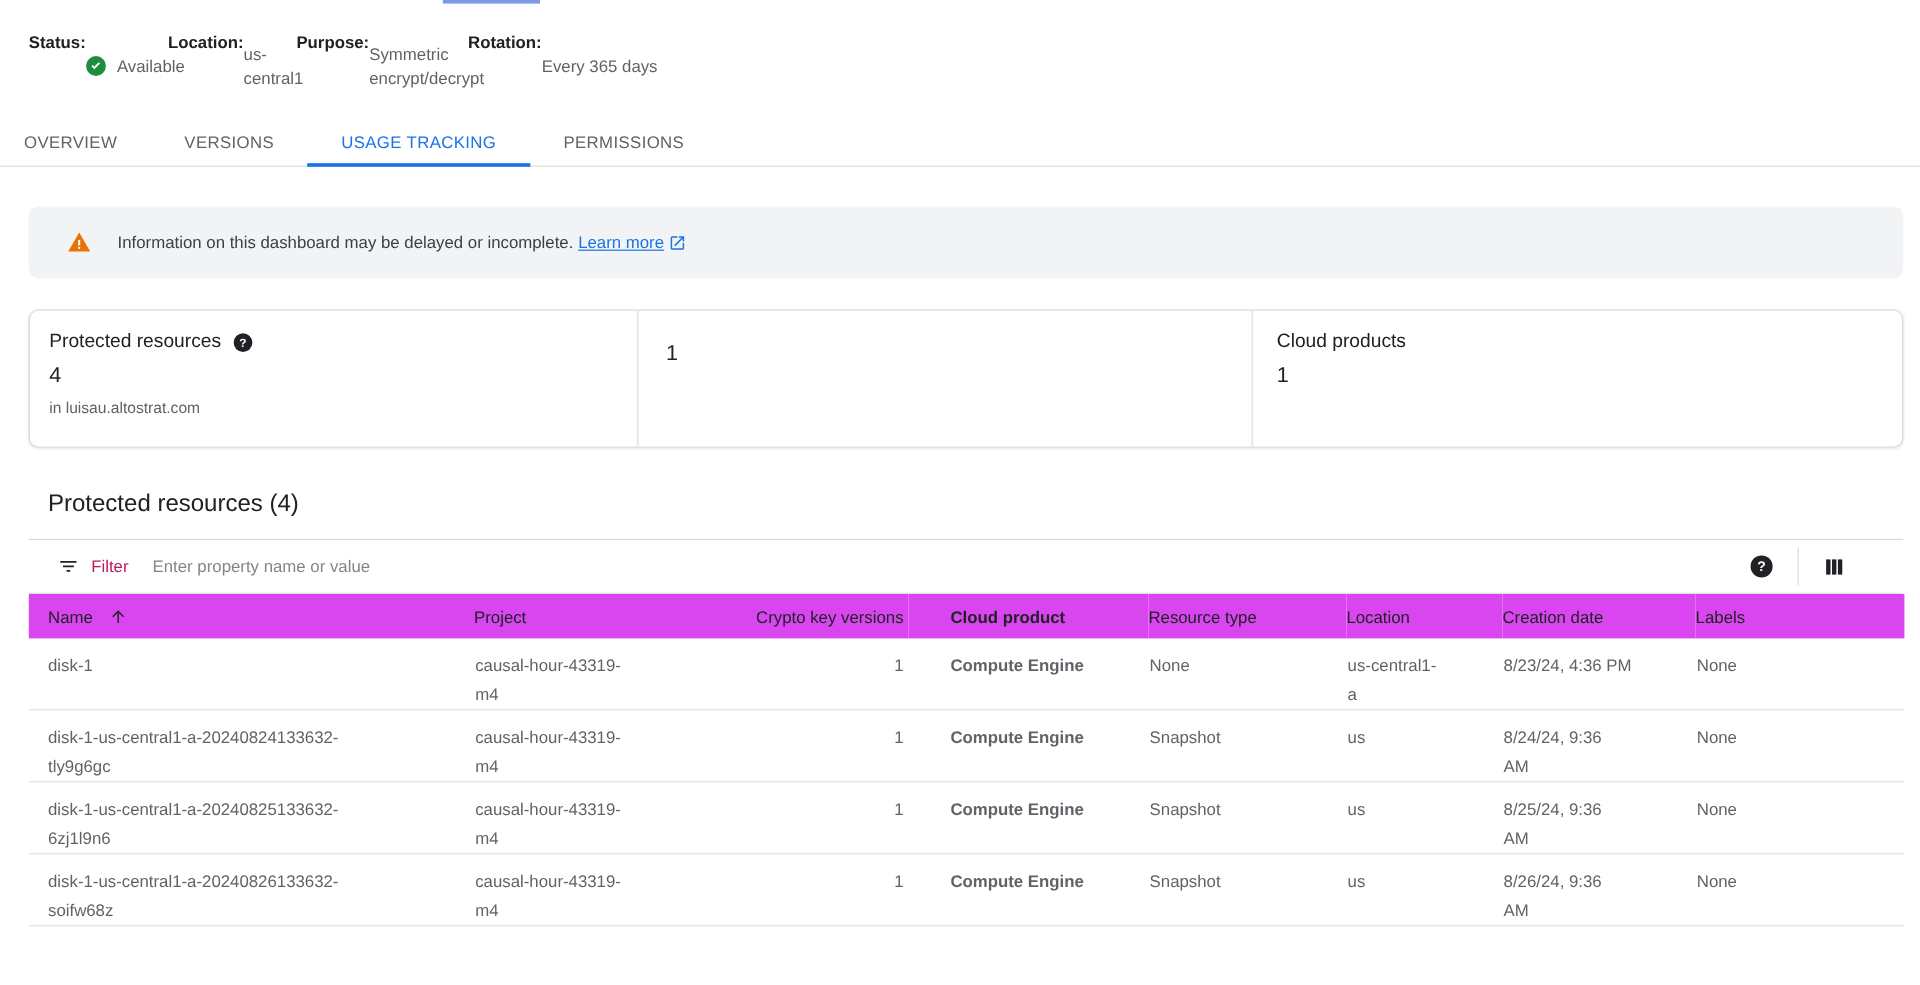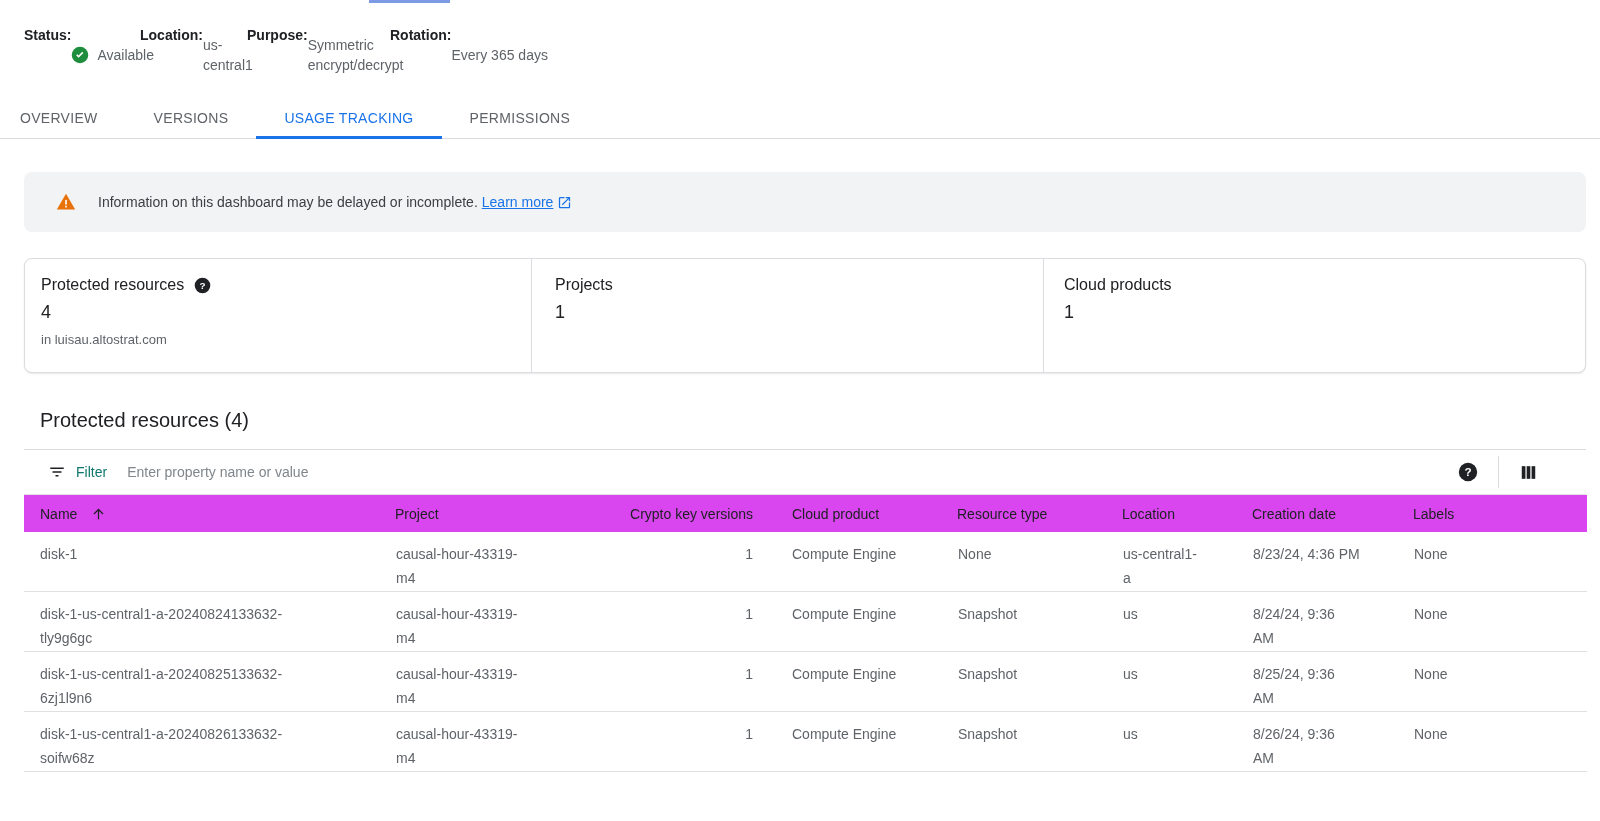--- a/index.html
+++ b/index.html
@@ -47,38 +47,38 @@
   .sum-value { font-size: 18px; color: #202124; margin-top: 8px; }
   .sum-sub { font-size: 13px; color: #5f6368; margin-top: 9px; }
 
   
   .section-heading { margin: 32px 0 0 40px; font-size: 20px; font-weight: 400; color: #202124; line-height: 30px; }
 
   
   .table-card { margin: 14px 14px 0 24px; border-top: 1px solid #dadce0; }
   .filter-row { height: 45px; display: flex; align-items: center; padding: 0 0 0 24px; border-bottom: 1px solid #e0e0e0; }
   .filter-icon { display: inline-flex; }
-  .filter-label { font-size: 14px; font-weight: 500; color: #0f766e; margin-left: 10px; }
+  .filter-label { font-size: 14px; font-weight: 500; color: #be185d; margin-left: 10px; }
   .filter-input { flex: 1; border: none; outline: none; font-size: 14px; margin-left: 18px;
                   font-family: "Liberation Sans", sans-serif; color: #202124; background: transparent; }
   .filter-input::placeholder { color: #80868b; }
   .filter-right { display: flex; align-items: center; padding-right: 48px; }
   .icon-btn { display: inline-flex; cursor: pointer; }
   .v-divider { width: 1px; height: 32px; background: #dadce0; margin: 0 20px; }
 
   
   table { width: 1563px; border-collapse: collapse; table-layout: fixed; }
   col.c-name { width: 371px; } col.c-project { width: 150px; } col.c-versions { width: 212px; }
   col.c-cloud { width: 200px; } col.c-rtype { width: 165px; } col.c-loc { width: 130px; }
   col.c-date { width: 161px; } col.c-labels { width: 174px; }
   th { text-align: left; font-size: 14px; font-weight: 500; color: #202124; background: #d946ef;
        height: 37px; padding: 0; vertical-align: middle; }
   th:first-child, td:first-child { padding-left: 16px; }
   .col-num { text-align: right; padding-right: 4px; }
-  .col-cloud { padding-left: 35px; }
+  .col-cloud { padding-left: 35px; font-weight: bold; }
   td { font-size: 14px; color: #5f6368; vertical-align: top; padding-top: 10px; height: 59px;
        border-bottom: 1px solid #e0e0e0; line-height: 24px; }
   .cw { overflow-wrap: normal; }
   .cw-name { max-width: 280px; }
   .cw-project { max-width: 135px; }
   .cw-loc { max-width: 80px; }
   .cw-date { max-width: 105px; }
   tbody tr:first-child .cw-date { max-width: 135px; }
   .th-name-inner { display: inline-flex; align-items: center; }
   .sort-icon { margin-left: 14px; display: inline-flex; cursor: pointer; }
@@ -149,23 +149,20 @@
           <svg width="17" height="17" viewBox="0 0 24 24">
               <circle cx="12" cy="12" r="11" fill="#202124"></circle>
               <text x="12" y="17" text-anchor="middle" font-size="14" font-weight="bold" fill="#fff" font-family="Liberation Sans, sans-serif">?</text>
             </svg>
         </span>
       </div>
       <div class="sum-value">4</div>
       <div class="sum-sub">in luisau.altostrat.com</div>
     </div>
     <div class="sum-section">
-      <div class="sum-title-row">
-          <span class="sum-title">Projects</span>
-        </div>
       <div class="sum-value">1</div>
     </div>
     <div class="sum-section">
       <div class="sum-title-row">
           <span class="sum-title">Cloud products</span>
         </div>
       <div class="sum-value">1</div>
     </div>
   </div>
 

